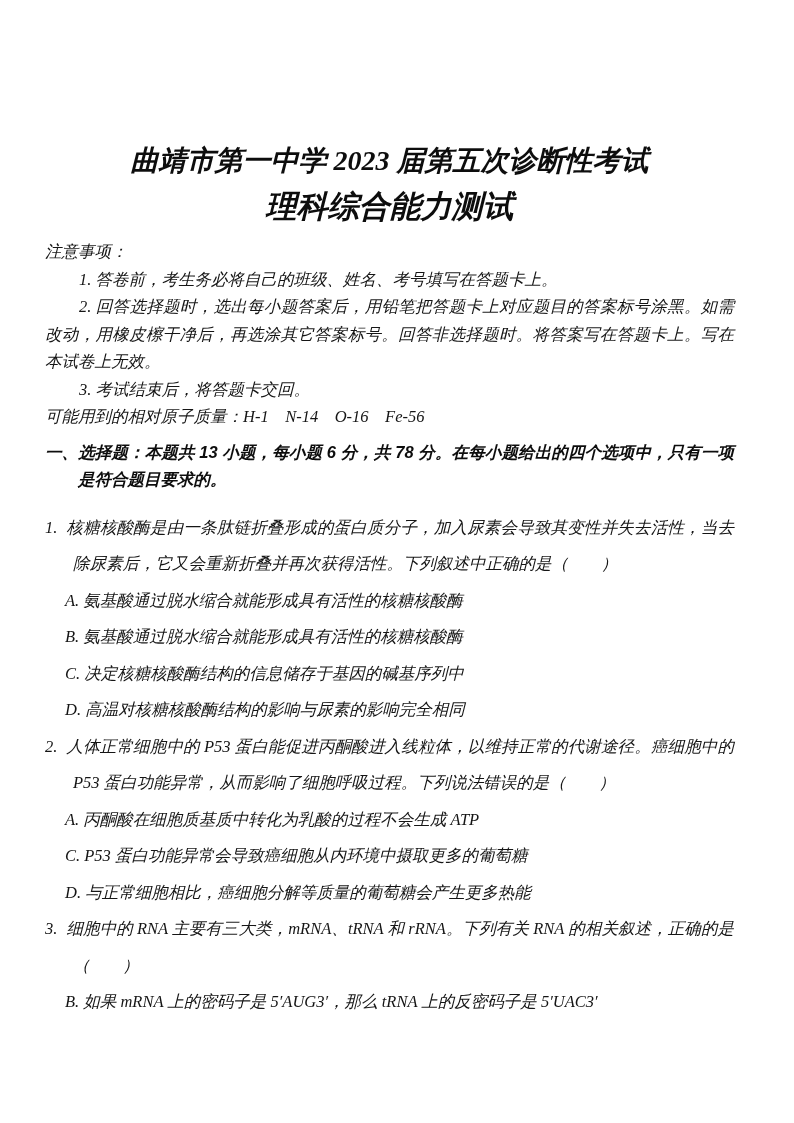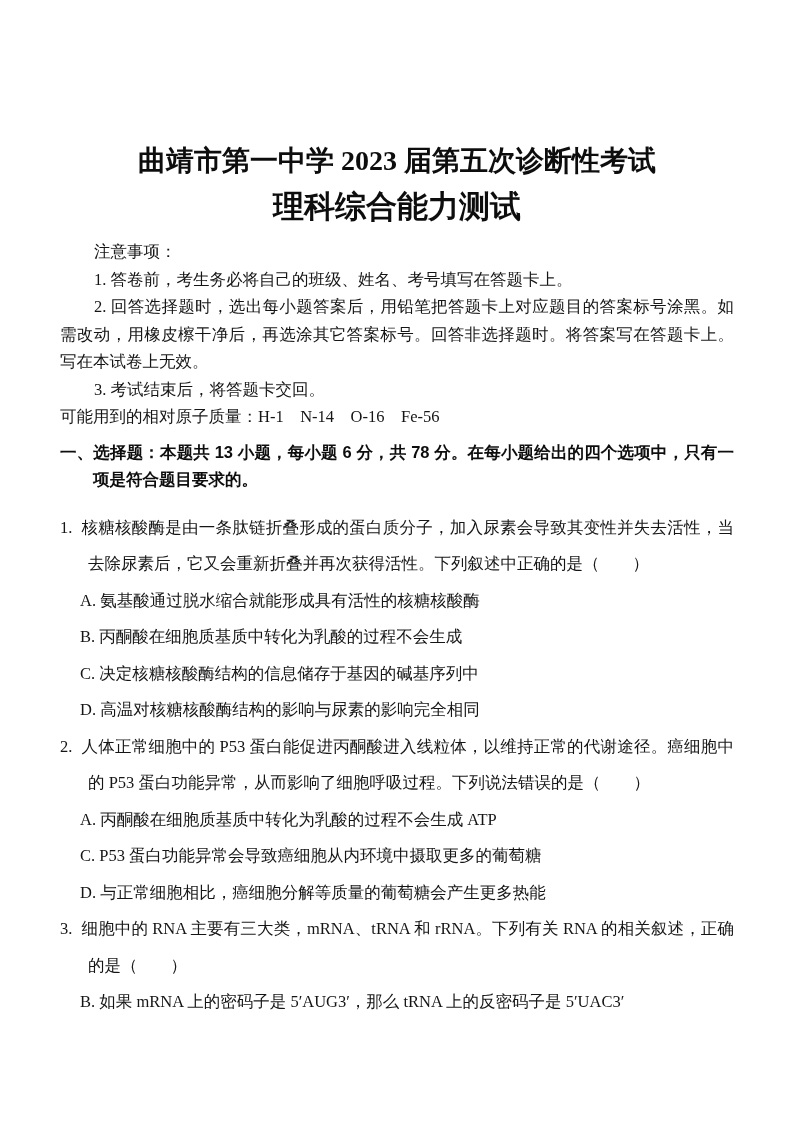--- a/index.html
+++ b/index.html
@@ -11,43 +11,44 @@
     width: 794px;
     height: 1123px;
     color: #151515;
     font-family: "Liberation Serif", "DejaVu Serif", serif;
     overflow: hidden;
   }
   .page {
     box-sizing: border-box;
     width: 794px;
     height: 1123px;
-    padding: 138px 60px 0 60px;
+    padding: 138px 60px 0 45px;
     background: #ffffff;
+    font-style: italic;
   }
   .title {
     margin: 0;
     text-align: center;
     font-weight: 700;
     line-height: 46px;
     color: #0d0d0d;
   }
   .title.t1 { font-size: 28px; }
   .title.t2 { font-size: 31px; text-align: center; }
 
   .notice {
     margin-top: 8px;
     font-size: 16.5px;
     line-height: 27.5px;
   }
   .notice p {
     margin: 0;
     text-align: justify;
   }
-  .notice .notice-heading { margin-left: 34px; }
+  .notice .notice-heading { }
   .notice .indent { text-indent: 34px; }
 
   .section-heading {
     margin: 8px 0 0 0;
     padding-left: 33px;
     text-indent: -33px;
     font-weight: 700;
     font-size: 16.5px;
     line-height: 27.5px;
     text-align: justify;
@@ -90,21 +91,21 @@
   </div>
 
   <p class="section-heading">一、选择题：本题共 13 小题，每小题 6 分，共 78 分。在每小题给出的四个选项中，只有一项是符合题目要求的。</p>
 
   <div class="questions">
 
     <div class="question">
       <p class="q-stem"><span class="q-num">1.</span><span>核糖核酸酶是由一条肽链折叠形成的蛋白质分子，加入尿素会导致其变性并失去活性，当去除尿素后，它又会重新折叠并再次获得活性。下列叙述中正确的是（　　）</span></p>
       <div class="options">
         <p>A. 氨基酸通过脱水缩合就能形成具有活性的核糖核酸酶</p>
-        <p>B. 丙酮酸在细胞质基质中转化为乳酸的过程不会生成</p>
+        <p>B. 氨基酸通过脱水缩合就能形成具有活性的核糖核酸酶</p>
         <p>C. 决定核糖核酸酶结构的信息储存于基因的碱基序列中</p>
         <p>D. 高温对核糖核酸酶结构的影响与尿素的影响完全相同</p>
       </div>
     </div>
 
     <div class="question">
       <p class="q-stem"><span class="q-num">2.</span><span>人体正常细胞中的 P53 蛋白能促进丙酮酸进入线粒体，以维持正常的代谢途径。癌细胞中的 P53 蛋白功能异常，从而影响了细胞呼吸过程。下列说法错误的是（　　）</span></p>
       <div class="options">
         <p>A. 丙酮酸在细胞质基质中转化为乳酸的过程不会生成 ATP</p>
         <p>C. P53 蛋白功能异常会导致癌细胞从内环境中摄取更多的葡萄糖</p>

